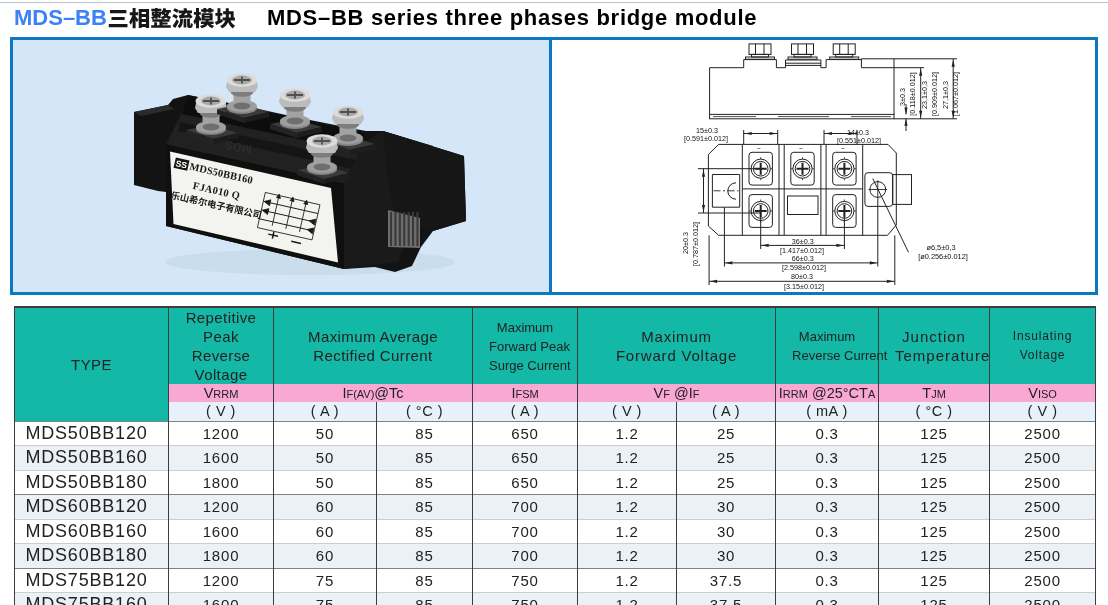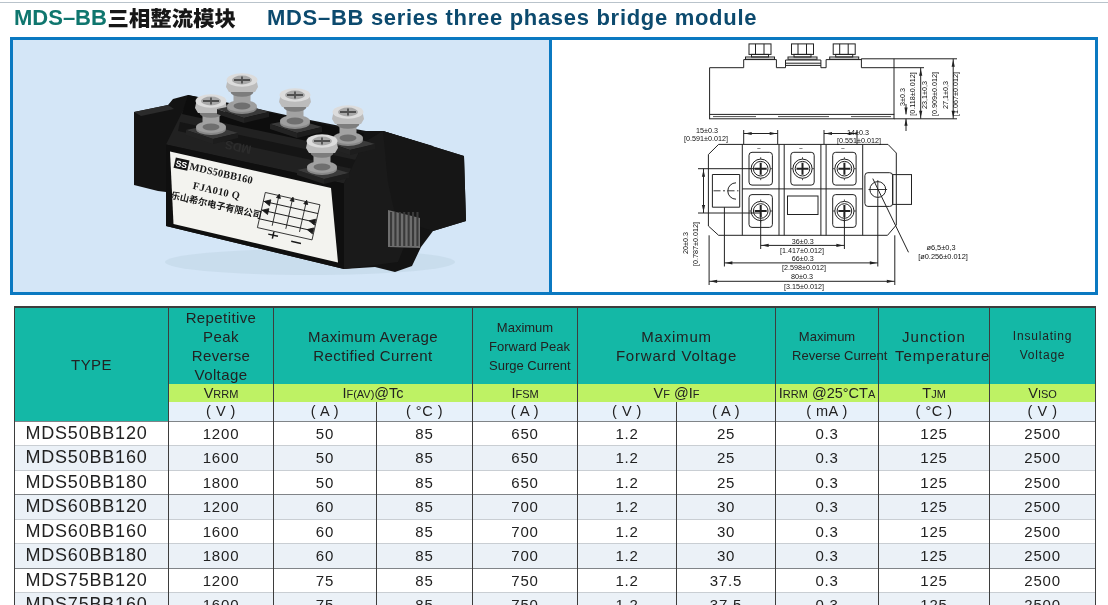--- a/index.html
+++ b/index.html
@@ -1,31 +1,31 @@
 <!DOCTYPE html>
 <html><head><meta charset="utf-8"><style>
 * { margin:0; padding:0; box-sizing:border-box; }
 body { width:1108px; height:605px; background:#fff; font-family:"Liberation Sans", sans-serif; overflow:hidden; }
 .page { position:relative; width:1108px; height:605px; overflow:hidden; }
 .topline { position:absolute; left:0; top:2px; width:1108px; height:1px; background:#b9c3cb; }
-.t1 { position:absolute; left:14px; top:5px; font-size:22px; font-weight:bold; color:#0f766e; white-space:nowrap; }
-.t2 { position:absolute; left:267px; top:5px; font-size:22px; font-weight:bold; color:#0c4a6e; letter-spacing:0.7px; white-space:nowrap; }
+.t1 { position:absolute; left:14px; top:5px; font-size:22px; font-weight:bold; color:#3b82f6; white-space:nowrap; }
+.t2 { position:absolute; left:267px; top:5px; font-size:22px; font-weight:bold; color:#000000; letter-spacing:0.7px; white-space:nowrap; }
 .imgbox { position:absolute; left:10px; top:37px; width:1088px; height:258px; border:3px solid #0b79c1; }
 .imgleft { position:absolute; left:0; top:0; width:539px; height:252px; background:#d4e6f7; border-right:3px solid #0b79c1; }
 svg.overlay { position:absolute; left:0; top:0; width:1108px; height:605px; }
 table.main { position:absolute; left:14px; top:306px; width:1081px; border-collapse:collapse; table-layout:fixed; background:#fff; }
 table.main col.c0 { width:154px; } table.main col.c1 { width:105px; }
 table.main col.c2 { width:103px; } table.main col.c3 { width:96px; }
 table.main col.c4 { width:105px; } table.main col.c5 { width:99px; }
 table.main col.c6 { width:99px; } table.main col.c7 { width:103px; }
 table.main col.c8 { width:111px; } table.main col.c9 { width:106px; }
 table.main td, table.main th { border-left:1px solid #3d3d3d; border-right:1px solid #3d3d3d; text-align:center; vertical-align:middle; font-weight:normal; color:#222; }
 table.main { border-top:2px solid #3d3d3d; }
 tr.h1 th { background:#14b8a6; font-size:15px; line-height:19px; height:63px; padding:0 16px; letter-spacing:0.4px; }
-tr.h2 th { background:#bef264; font-size:14.5px; height:18px; }
+tr.h2 th { background:#f9a8d4; font-size:14.5px; height:18px; }
 tr.h3 th { background:#e7f1fa; font-size:14.5px; height:19px; letter-spacing:0.5px; }
 th.type { background:#cfe3f5; font-size:14.5px; letter-spacing:0.3px; }
 tbody td { font-size:15px; height:24.5px; border-top:1px solid #c9ced3; letter-spacing:0.8px; }
 tbody td:first-child { padding-right:10px; letter-spacing:0.8px; font-size:18px; }
 tbody tr:first-child td { border-top:1.5px solid #808488; }
 tbody tr.grp td { border-top:1.5px solid #808488; }
 tbody tr:last-child td { border-bottom:2px solid #a16207; }
 tbody tr.alt td { background:#ebf1f7; }
 sub.s { font-size:11px; vertical-align:baseline; letter-spacing:0; }
 </style></head>

